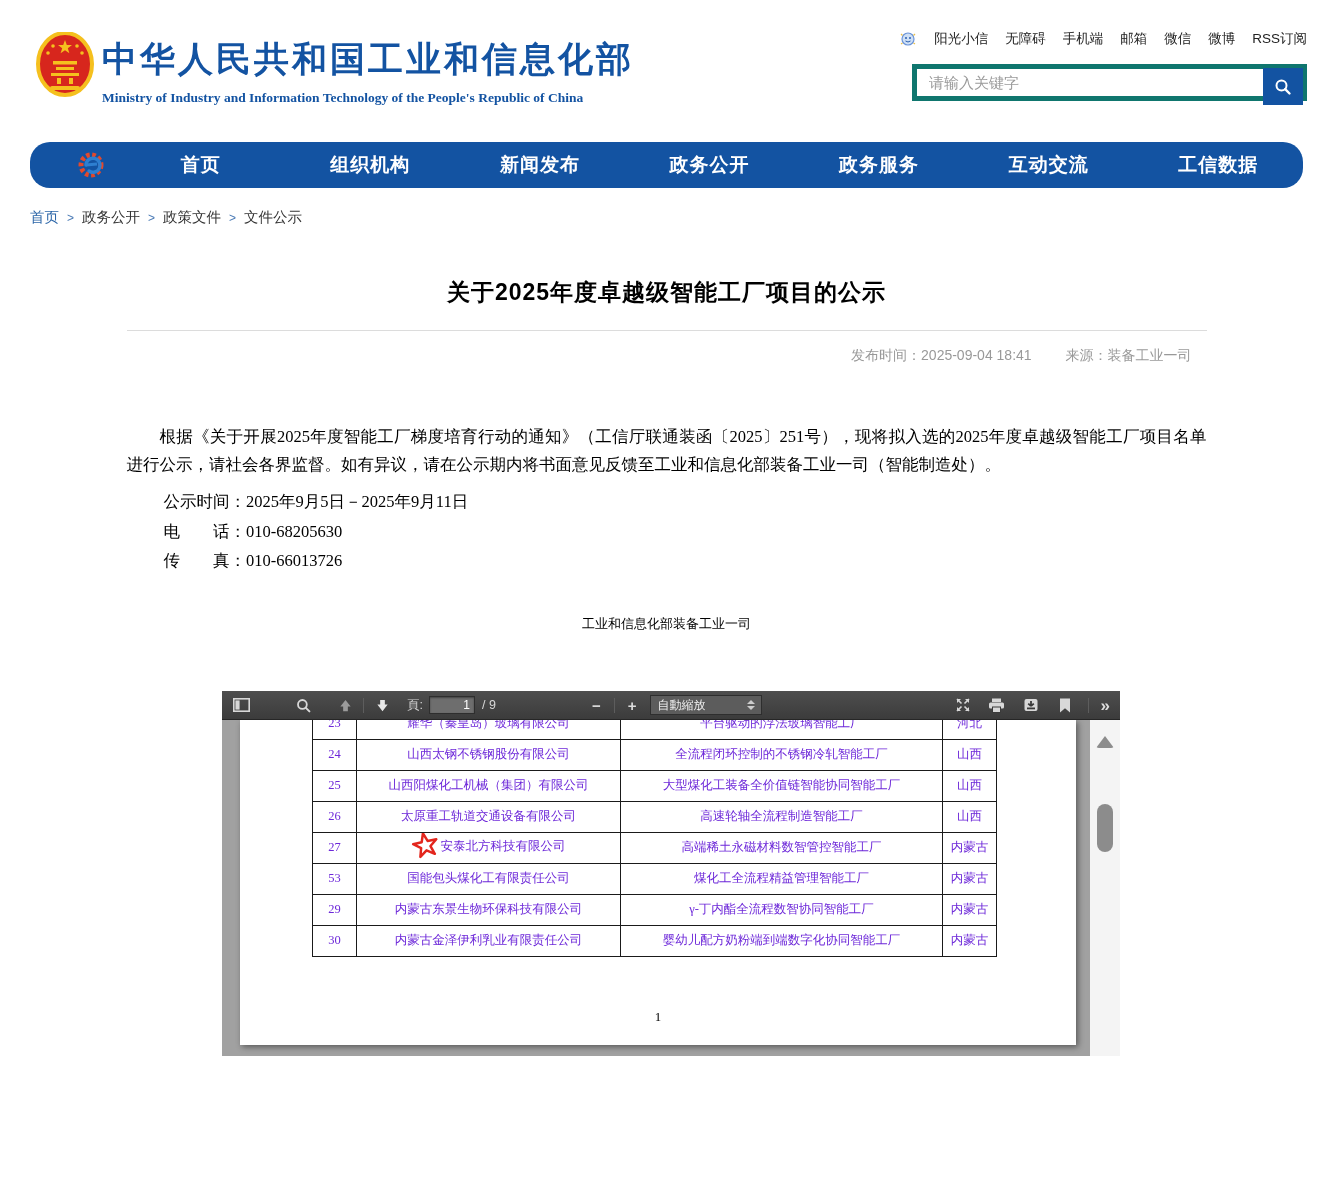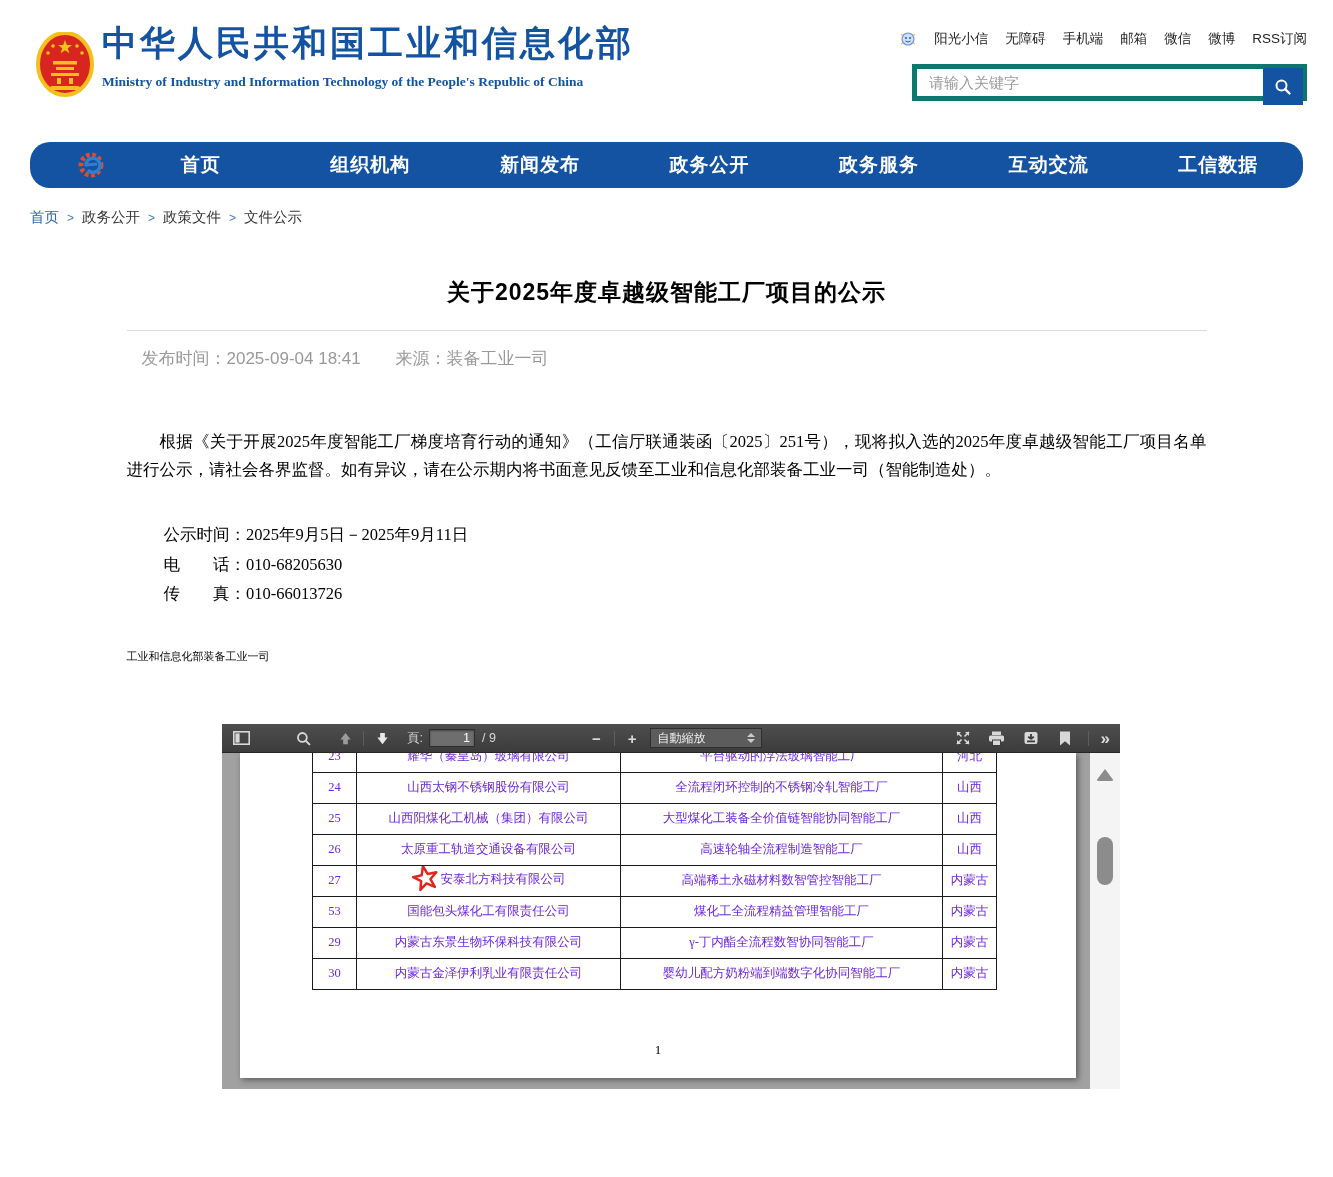--- a/index.html
+++ b/index.html
@@ -4,21 +4,21 @@
 <style>
   * { margin:0; padding:0; box-sizing:border-box; }
   html,body { background:#fff; }
   body {
     width:1333px; height:1177px; position:relative; overflow:hidden;
     font-family:"Liberation Sans", sans-serif; color:#000;
   }
   
   .header { position:relative; height:142px; background:#fff; }
   .emblem { position:absolute; left:36px; top:32px; width:58px; height:66px; }
-  .site-title { position:absolute; left:102px; top:20px; color:#1353a2; }
+  .site-title { position:absolute; left:102px; top:36px; color:#1353a2; }
   .site-title .cn { font-size:35px; font-weight:bold; letter-spacing:3px; }
   .site-title .en { font-size:13.5px; margin-top:7px; font-weight:bold;font-family:Liberation Serif, serif; }
   .top-links { position:absolute; right:26px; top:30px; display:flex; align-items:center; gap:17px; font-size:13.5px; color:#222; }
   .top-links .lnk { cursor:pointer; }
   .mascot { width:18px; height:18px; display:inline-block; }
   .search-bar { position:absolute; right:26px; top:64px; width:395px; height:37px; display:flex; border:5px solid #0f766e; }
   .search-bar input { flex:1; border:none; outline:none; padding:0 12px; font-size:15px; color:#333; font-family:"Liberation Sans",sans-serif; }
   .search-bar input::placeholder { color:#9a9a9a; }
   .search-btn { width:40px; height:37px; margin:-1px -1px -1px 0; border:none; background:#1353a2; cursor:pointer; display:flex; align-items:center; justify-content:center; }
   
@@ -28,26 +28,26 @@
   .nav-item { flex:1; text-align:center; color:#fff; font-size:19px; font-weight:600; cursor:pointer; letter-spacing:1px; }
   
   .breadcrumb { margin:20px 0 0 30px; font-size:14.5px; color:#333; display:flex; gap:8px; align-items:center; }
   .breadcrumb .bc-home { color:#2c66a8; cursor:pointer; }
   .breadcrumb .bc-link { color:#333; cursor:pointer; }
   .breadcrumb .bc-sep { color:#4a7ab5; font-size:12px; }
   
   .article { width:1080px; margin:50px auto 0; position:relative; }
   .article-title { text-align:center; font-size:23px; font-weight:bold; color:#000; letter-spacing:1px; }
   .title-rule { border:none; border-top:1px solid #dcdcdc; margin-top:22px; }
-  .article-meta { text-align:left; color:#999; font-size:17px; margin-top:16px; }
+  .article-meta { text-align:right; color:#999; font-size:14px; margin-top:16px; }
   .article-meta span { margin:0 15px; }
   .article-body { margin-top:58px; font-size:16.5px; line-height:28px; text-align:justify; text-indent:2em; font-family:"Liberation Serif",serif; }
-  .info-lines { margin:36px 0 0 37px; font-size:16.5px; line-height:29.5px; font-family:"Liberation Serif",serif; }
+  .info-lines { margin:8px 0 0 37px; font-size:16.5px; line-height:29.5px; font-family:"Liberation Serif",serif; }
   .attachment { margin:28px 0 0 37px; font-size:16.5px; font-family:"Liberation Serif",serif; cursor:pointer; }
-  .signature { margin-top:32px; text-align:left; font-size:11px; line-height:31px; font-family:"Liberation Serif",serif; }
+  .signature { margin-top:32px; text-align:center; font-size:13px; line-height:31px; font-family:"Liberation Serif",serif; }
   
   .pdf { position:relative; margin:52px 0 0 222px; width:898px; height:365px; background:#a1a1a1; }
   .pdf-toolbar { height:29px; background:linear-gradient(#4e4e4e,#3b3b3b); display:flex; align-items:center; color:#d8d8d8; font-size:12.5px; box-shadow:inset 0 -1px 0 #262626; }
   .tb-icon { display:inline-flex; align-items:center; justify-content:center; width:22px; height:22px; cursor:pointer; }
   .tb-divider { width:1px; height:15px; background:#2c2c2c; border-right:1px solid #5d5d5d; }
   .page-input { width:46px; height:18px; background:#6e6e6e; border:1px solid #2e2e2e; color:#fff; text-align:right; font-size:12px; padding-right:4px; box-shadow:inset 0 1px 2px rgba(0,0,0,.4); }
   .zoom-select { width:112px; height:20px; background:#5c5c5c; border:1px solid #2e2e2e; display:flex; align-items:center; padding:0 6px; cursor:pointer; margin-left:14px; }
   .zoom-select .zs-label { flex:1; font-size:12px; color:#eee; }
   .zs-arrows { display:flex; flex-direction:column; gap:2px; }
   .zs-arrows i { display:block; width:0; height:0; border-left:4px solid transparent; border-right:4px solid transparent; }

